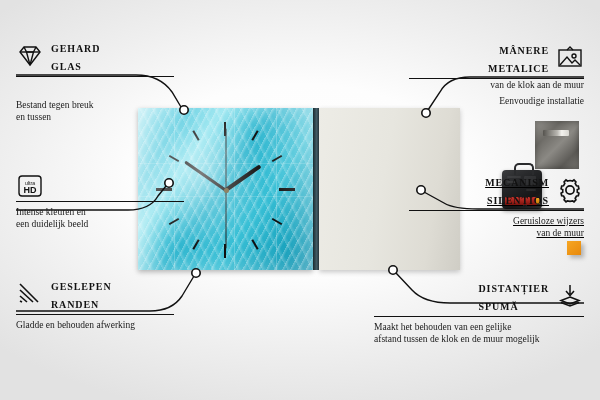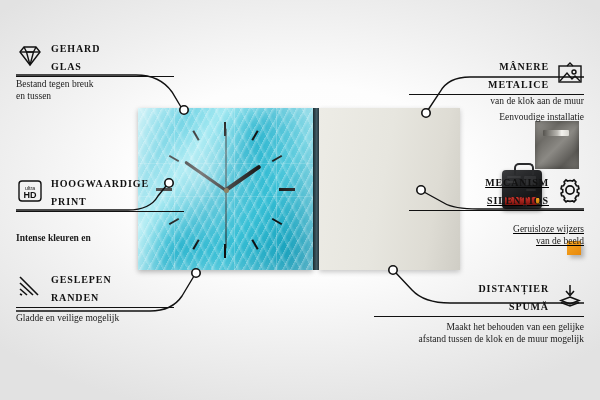--- a/index.html
+++ b/index.html
@@ -180,64 +180,61 @@
               <path d="M10.5,9 L17.5,9"></path>
         </g>
           </svg>
       </span>
       <span>
         <span class="ctitle">GEHARD</span><br>
         <span class="ctitle">GLAS</span>
       </span>
     </div>
     <div class="rule" style="width:158px;margin-top:2px;"></div>
-    <div class="cdesc" style="margin-top:1px;">Bestand tegen breuk</div>
+    <div class="cdesc" style="margin-top:22px;">Bestand tegen breuk</div>
     <div class="cdesc">en tussen</div>
   </div>
 
   <div class="callout" style="left:16px;top:173px;width:185px;">
     <div class="row">
       <span class="ico">
         <svg viewBox="0 0 28 26" class="ico">
           <rect x="3" y="3" width="22" height="20" rx="3" fill="none" stroke="#111" stroke-width="1.4"></rect>
           <text x="14" y="11.5" font-family="Liberation Sans, sans-serif" font-size="5.2" text-anchor="middle" fill="#111">ultra</text>
           <text x="14" y="20" font-family="Liberation Sans, sans-serif" font-size="9" font-weight="bold" text-anchor="middle" fill="#111">HD</text>
         </svg>
       </span>
-      <span>
-        <span class="ctitle">HOOGWAARDIGE</span><br>
-        <span class="ctitle">PRINT</span>
-      </span>
     </div>
     <div class="rule" style="width:168px;margin-top:2px;"></div>
-    <div class="cdesc" style="margin-top:20px;font-weight:bold;">Intense kleuren en</div>
-  </div>
-
-  <div class="callout" style="left:16px;top:269px;width:175px;">
+    <div class="cdesc" style="margin-top:4px;">Intense kleuren en</div>
+    <div class="cdesc">een duidelijk beeld</div>
+  </div>
+
+  <div class="callout" style="left:16px;top:276px;width:175px;">
     <div class="row">
       <span class="ico">
         <svg viewBox="0 0 28 26" class="ico">
             <g stroke="#111" stroke-width="1.6" fill="none">
           <path d="M4,3 L22,21"></path>
               <path d="M4,9 L17,21"></path>
               <path d="M4,15 L11,21"></path>
               <path d="M4,20 L6,21"></path>
         </g>
           </svg>
       </span>
       <span>
         <span class="ctitle">GESLEPEN</span><br>
         <span class="ctitle">RANDEN</span>
       </span>
     </div>
     <div class="rule" style="width:158px;margin-top:2px;"></div>
-    <div class="cdesc" style="margin-top:4px;">Gladde en veilige mogelijk</div>
-  </div>
-
-  <div class="callout" style="left:409px;top:56px;width:175px;text-align:right;">
+    <div class="cdesc" style="margin-top:4px;">Gladde en behouden afwerking</div>
+  </div>
+
+  <div class="callout" style="left:409px;top:40px;width:175px;text-align:right;">
     <div class="row" style="justify-content:flex-end;">
       <span>
         <span class="ctitle">MÂNERE</span><br>
         <span class="ctitle">METALICE</span>
       </span>
       <span class="ico">
         <svg viewBox="0 0 28 26" class="ico">
             <g fill="none" stroke="#111" stroke-width="1.4">
           <path d="M11,5 L14,2 L17,5"></path>
           <rect x="3" y="5" width="22" height="16"></rect>
@@ -261,25 +258,25 @@
       <span class="ico">
         <svg viewBox="0 0 28 26" class="ico">
             <g fill="none" stroke="#111" stroke-width="1.7">
           <path d="M14,3.5 l2.6,.5 1.4,-1.1 1.9,2 -.7,1.6 1.3,2.3 1.8,.2 .6,2.7 -1.6,.9 0,2.6 1.6,.9 -.6,2.7 -1.8,.2 -1.3,2.3 .7,1.6 -1.9,2 -1.4,-1.1 -2.6,.5 -2.6,-.5 -1.4,1.1 -1.9,-2 .7,-1.6 -1.3,-2.3 -1.8,-.2 -.6,-2.7 1.6,-.9 0,-2.6 -1.6,-.9 .6,-2.7 1.8,-.2 1.3,-2.3 -.7,-1.6 1.9,-2 1.4,1.1 Z"></path>
           <circle cx="14" cy="13" r="4.1"></circle>
         </g>
           </svg>
       </span>
     </div>
     <div class="rule" style="width:175px;margin-top:2px;"></div>
-    <div class="cdesc" style="margin-top:12px;">Geruisloze wijzers</div>
-    <div class="cdesc">van de beeld</div>
-  </div>
-
-  <div class="callout" style="left:374px;top:278px;width:210px;text-align:right;">
+    <div class="cdesc" style="margin-top:4px;">Geruisloze wijzers</div>
+    <div class="cdesc">van de muur</div>
+  </div>
+
+  <div class="callout" style="left:374px;top:278px;width:210px;">
     <div class="row" style="justify-content:flex-end;">
       <span>
         <span class="ctitle">DISTANȚIER</span><br>
         <span class="ctitle">SPUMĂ</span>
       </span>
       <span class="ico">
         <svg viewBox="0 0 28 26" class="ico">
             <g fill="none" stroke="#111" stroke-width="1.5">
           <path d="M14,2 L14,11 M10,8 L14,12.5 L18,8"></path>
           <path d="M14,14 L23,17.5 L14,21 L5,17.5 Z"></path>

